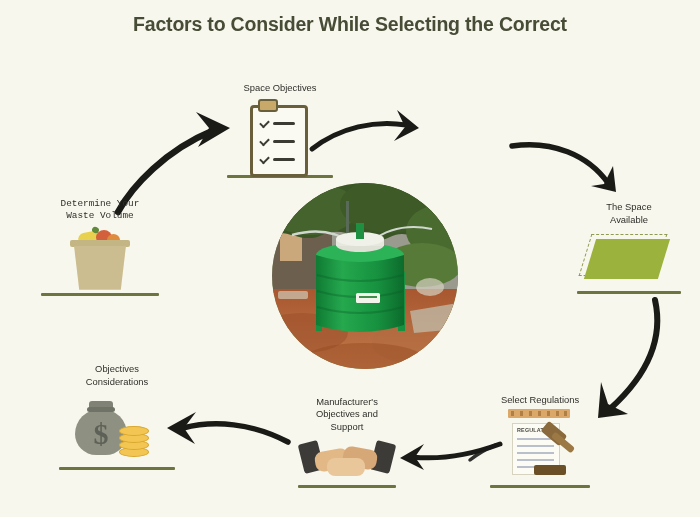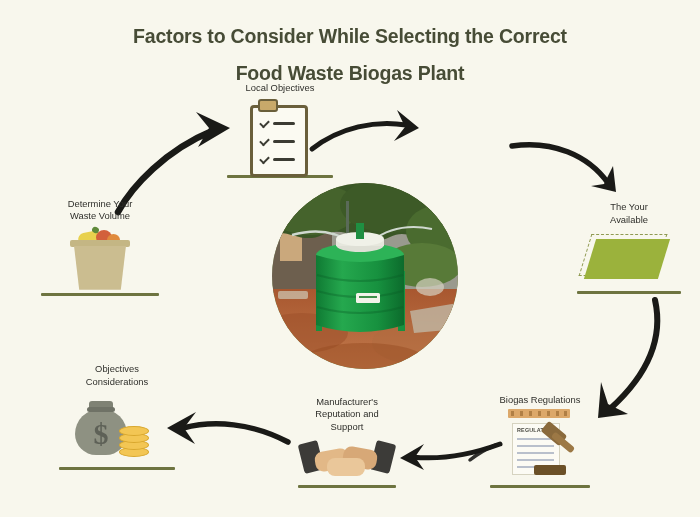--- a/index.html
+++ b/index.html
@@ -26,21 +26,21 @@
     left: 0;
     top: 12px;
     width: 700px;
     text-align: center;
     color: #474c36;
     font-weight: bold;
     font-size: 19.5px;
     line-height: 25px;
     letter-spacing: -0.2px;
   }
-  #title-block .tline { display: block; margin-top: 12px; }
+  #title-block .tline { display: block; }
 
   
   .node {
     position: absolute;
     display: flex;
     flex-direction: column;
     align-items: center;
     justify-content: flex-end;
   }
   .node-label {
@@ -263,21 +263,20 @@
     border-radius: 2px;
   }
 </style>
 </head>
 <body>
 
 <div id="canvas">
 
   <div id="title-block">
     <span class="tline">Factors to Consider While Selecting the Correct</span>
-    <span class="tline">Food Waste Biogas Plant</span>
   </div>
 
   <div id="center-photo">
     <svg width="186" height="186" viewBox="0 0 186 186">
       <defs>
         <clipPath id="circClip">
             <circle cx="93" cy="93" r="93"></circle>
           </clipPath>
         <linearGradient id="soilG" x1="0" y1="0" x2="0" y2="1">
           <stop offset="0%" stop-color="#a8572f"></stop>
@@ -367,36 +366,36 @@
     <g>
       <path d="M288 442 C252 423 214 420 183 428" stroke="#1a1a17" stroke-width="5.5" fill="none" stroke-linecap="round"></path>
       <path d="M196 412 L167 428 L195 444 L184 428 Z" fill="#1a1a17"></path>
     </g>
 
     <g>
       <path d="M470 460 C480 452 488 448 496 445" stroke="#1a1a17" stroke-width="3.5" fill="none" stroke-linecap="round" opacity="0.9"></path>
     </g>
   </svg>
 
-  <div class="node" style="left:40px; top:198px; width:120px; height:98px;">
+  <div class="node" style="left:40px; top:198px; width:120px; height:98px;font-family:Liberation Mono, monospace;">
     <div class="node-label">Determine Your
 Waste Volume</div>
     <div class="node-art" style="width:76px;height:66px;">
       <div class="bin-food" style="left:16px; top:6px; width:22px; height:13px; background:#e8d14e; border-radius:11px 11px 3px 11px; transform:rotate(-12deg);"></div>
       <div class="bin-food" style="left:34px; top:4px; width:16px; height:15px; background:#d2603c; border-radius:50%;"></div>
       <div class="bin-food" style="left:45px; top:8px; width:13px; height:12px; background:#e08a3c; border-radius:50%;"></div>
       <div class="bin-food" style="left:30px; top:1px; width:7px; height:6px; background:#5f8a3a; border-radius:3px; transform:rotate(25deg);"></div>
       <div class="bin-lid"></div>
       <div class="bin-body"></div>
     </div>
     <div class="node-bar" style="width:118px;"></div>
   </div>
 
   <div class="node" style="left:226px; top:82px; width:108px; height:96px;">
-    <div class="node-label">Local Objectives</div>
+    <div class="node-label">Space Objectives</div>
     <div class="node-art" style="width:76px;height:80px;">
       <div class="cb-board"></div>
       <div class="cb-clip"></div>
       <div class="cb-row" style="top:22px;">
           <i class="cb-check"></i>
           <i class="cb-line"></i>
         </div>
       <div class="cb-row" style="top:40px;">
           <i class="cb-check"></i>
           <i class="cb-line"></i>
@@ -404,31 +403,31 @@
       <div class="cb-row" style="top:58px;">
           <i class="cb-check"></i>
           <i class="cb-line"></i>
         </div>
     </div>
     <div class="node-bar" style="width:106px;"></div>
   </div>
 
 
   <div class="node" style="left:576px; top:196px; width:106px; height:98px;">
-    <div class="node-label">The Your
+    <div class="node-label">The Space
 Available</div>
     <div class="node-art" style="width:94px;height:58px;">
       <div class="plot-dash"></div>
       <div class="plot-shape"></div>
     </div>
     <div class="node-bar" style="width:104px;"></div>
   </div>
 
   <div class="node" style="left:480px; top:392px; width:120px; height:96px;">
-    <div class="node-label">Biogas Regulations</div>
+    <div class="node-label">Select Regulations</div>
     <div class="node-art" style="width:80px;height:72px;">
       <div class="rg-shelf">
         <div style="position:absolute;left:3px;top:2px;width:3px;height:5px;background:#b07f45;"></div>
         <div style="position:absolute;left:12px;top:2px;width:3px;height:5px;background:#b07f45;"></div>
         <div style="position:absolute;left:21px;top:2px;width:3px;height:5px;background:#b07f45;"></div>
         <div style="position:absolute;left:30px;top:2px;width:3px;height:5px;background:#b07f45;"></div>
         <div style="position:absolute;left:39px;top:2px;width:3px;height:5px;background:#b07f45;"></div>
         <div style="position:absolute;left:48px;top:2px;width:3px;height:5px;background:#b07f45;"></div>
         <div style="position:absolute;left:56px;top:2px;width:3px;height:5px;background:#b07f45;"></div>
       </div>
@@ -442,21 +441,21 @@
       </div>
       <div class="gv-head" style="left:42px; top:18px; transform:rotate(40deg);"></div>
       <div class="gv-handle" style="left:50px; top:30px; transform:rotate(40deg);"></div>
       <div class="gv-block" style="left:34px; top:56px;"></div>
     </div>
     <div class="node-bar" style="width:100px;"></div>
   </div>
 
   <div class="node" style="left:288px; top:396px; width:118px; height:92px;">
     <div class="node-label">Manufacturer's
-Reputation and
+Objectives and
 Support</div>
     <div class="node-art" style="width:100px;height:48px;">
       <div class="hs-cuff" style="left:4px; top:6px; transform:rotate(-14deg);"></div>
       <div class="hs-cuff" style="left:76px; top:6px; transform:rotate(14deg);"></div>
       <div class="hs-hand" style="left:18px; top:14px; width:34px; height:20px; transform:rotate(-10deg);"></div>
       <div class="hs-hand" style="left:46px; top:12px; width:34px; height:20px; transform:rotate(10deg); background:#d7a877;"></div>
       <div class="hs-hand" style="left:30px; top:22px; width:38px; height:18px; background:#eac79a;"></div>
     </div>
     <div class="node-bar" style="width:98px;"></div>
   </div>

